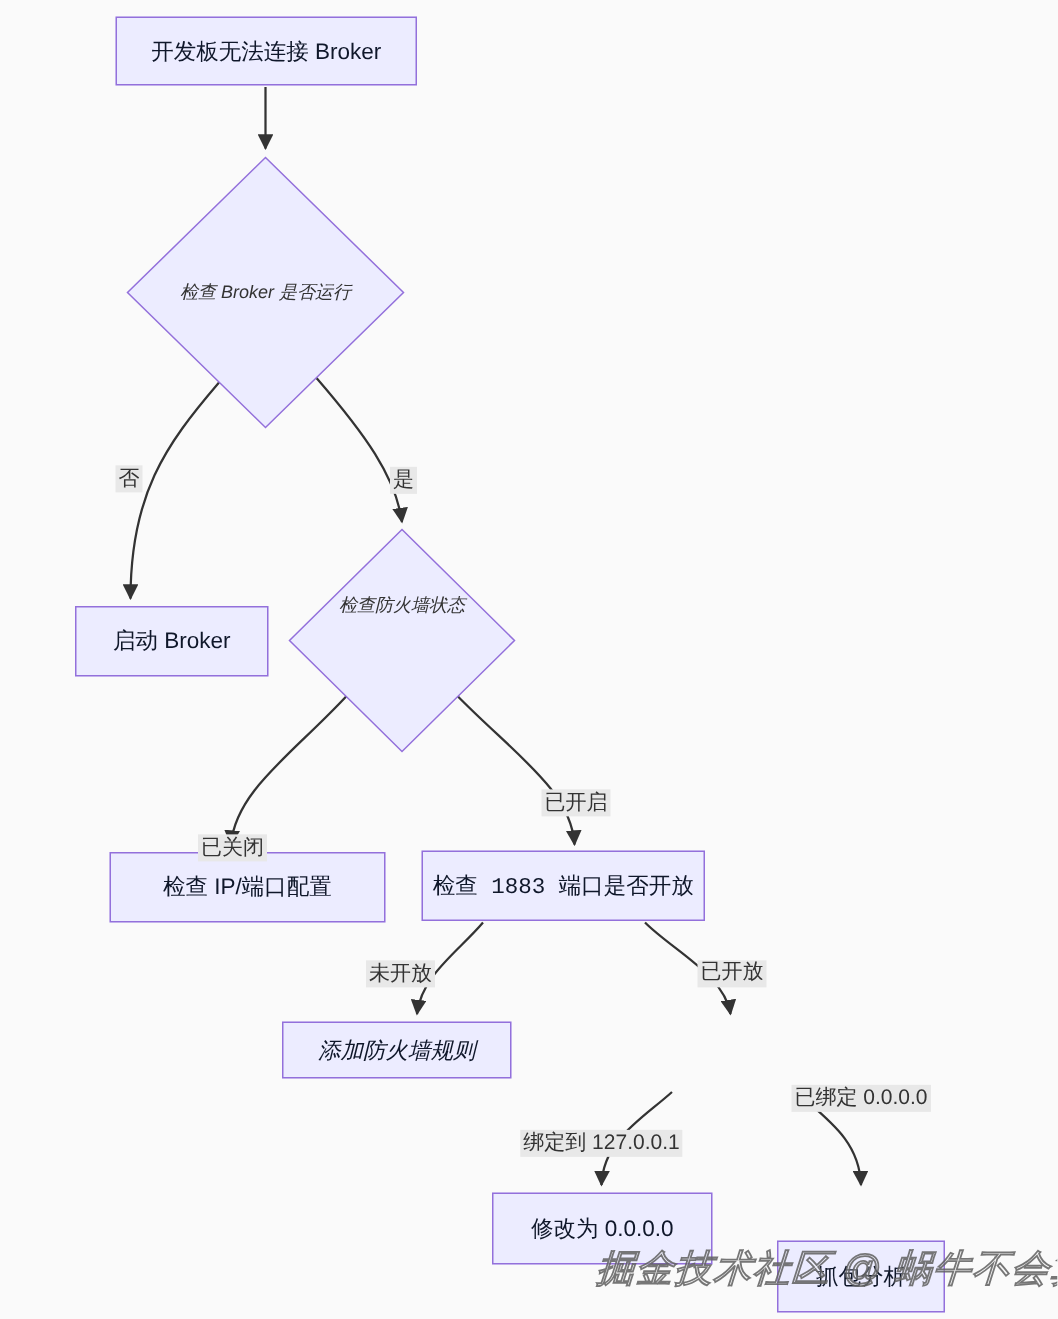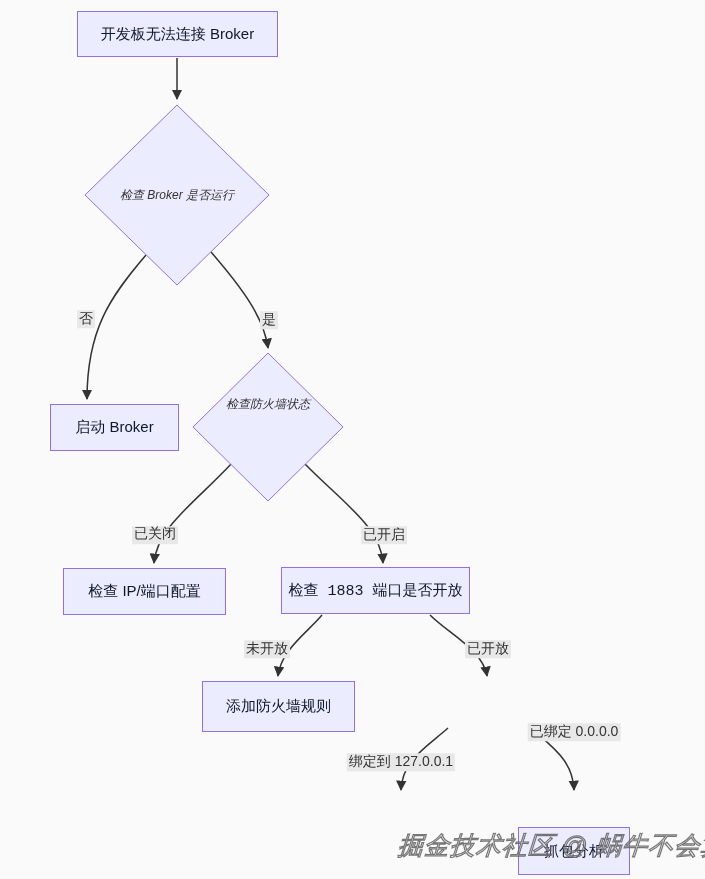--- a/index.html
+++ b/index.html
@@ -125,44 +125,47 @@
   </svg>
 
   <div class="node" style="left:77px; top:11px; width:201px; height:46px;">
     <span>开发板无法连接 Broker</span>
   </div>
 
   <div class="node" style="left:22px; top:404px; width:129px; height:47px;margin-left:28px;">
     <span>启动 Broker</span>
   </div>
 
-  <div class="node" style="left:63px; top:568px; width:163px; height:47px;">
+  <div class="node" style="left:73px; top:568px; width:184px; height:47px;">
     <span>检查 IP/端口配置</span>
   </div>
 
   <div class="node" style="left:281px; top:567px; width:189px; height:47px;font-family:Liberation Mono, monospace;">
     <span>检查 1883 端口是否开放</span>
   </div>
 
-  <div class="node" style="left:202px; top:681px; width:153px; height:51px;">
+  <div class="node" style="left:188px; top:681px; width:153px; height:38px;font-style:italic;">
     <span>添加防火墙规则</span>
   </div>
 
 
+  <div class="node" style="left:328px; top:795px; width:147px; height:48px;">
+    <span>修改为 0.0.0.0</span>
+  </div>
 
   <div class="node" style="left:518px; top:795px; width:112px; height:48px;margin-top:32px;">
     <span>抓包分析</span>
   </div>
 
   <div class="diamond-label" style="left:177px; top:195px;">检查 Broker 是否运行</div>
   <div class="diamond-label" style="left:268px; top:404px;">检查防火墙状态</div>
 
   <div class="edge-label" style="left:86px; top:319px;">否</div>
   <div class="edge-label" style="left:269px; top:320px;">是</div>
-  <div class="edge-label" style="left:155px; top:535px;font-family:Liberation Mono, monospace;">已关闭</div>
+  <div class="edge-label" style="left:155px; top:565px;">已关闭</div>
   <div class="edge-label" style="left:384px; top:535px;">已开启</div>
   <div class="edge-label" style="left:267px; top:649px;">未开放</div>
   <div class="edge-label" style="left:488px; top:649px;font-family:Liberation Serif, serif;">已开放</div>
   <div class="edge-label" style="left:401px; top:762px;">绑定到 127.0.0.1</div>
   <div class="edge-label" style="left:574px; top:732px;">已绑定 0.0.0.0</div>
 
   <div class="watermark">掘金技术社区 @ 蜗牛不会算法</div>
 
 </div>
 

